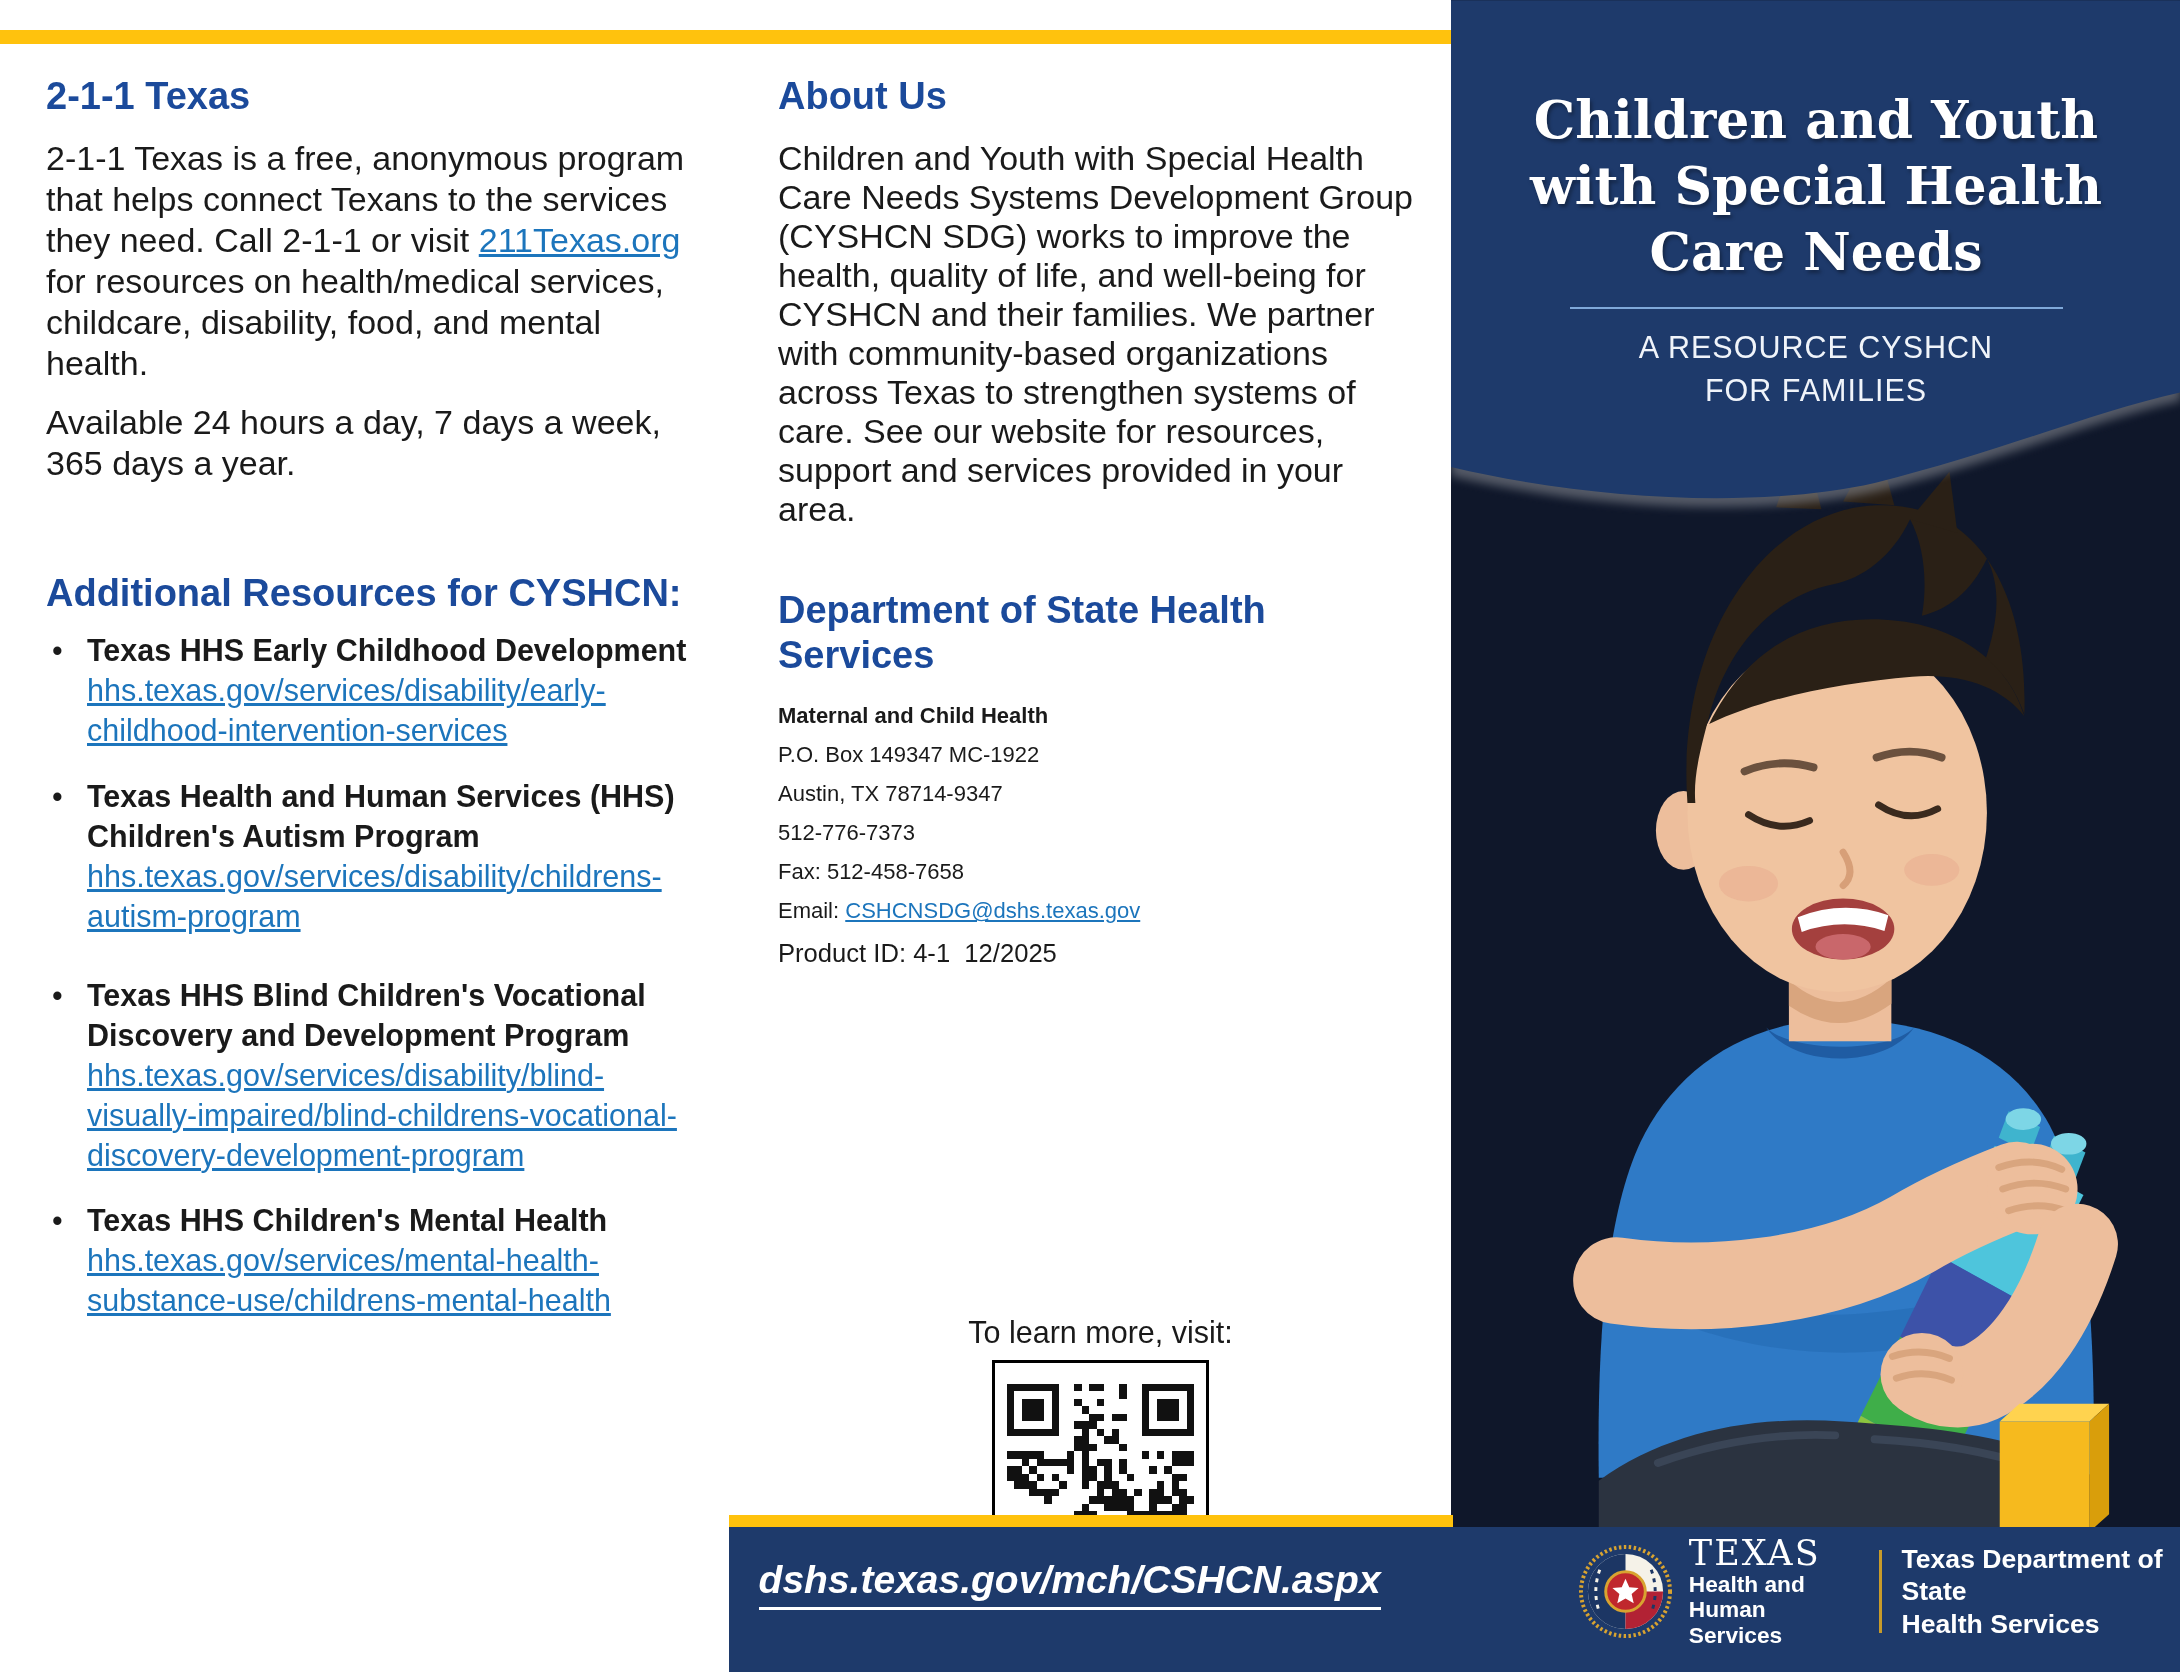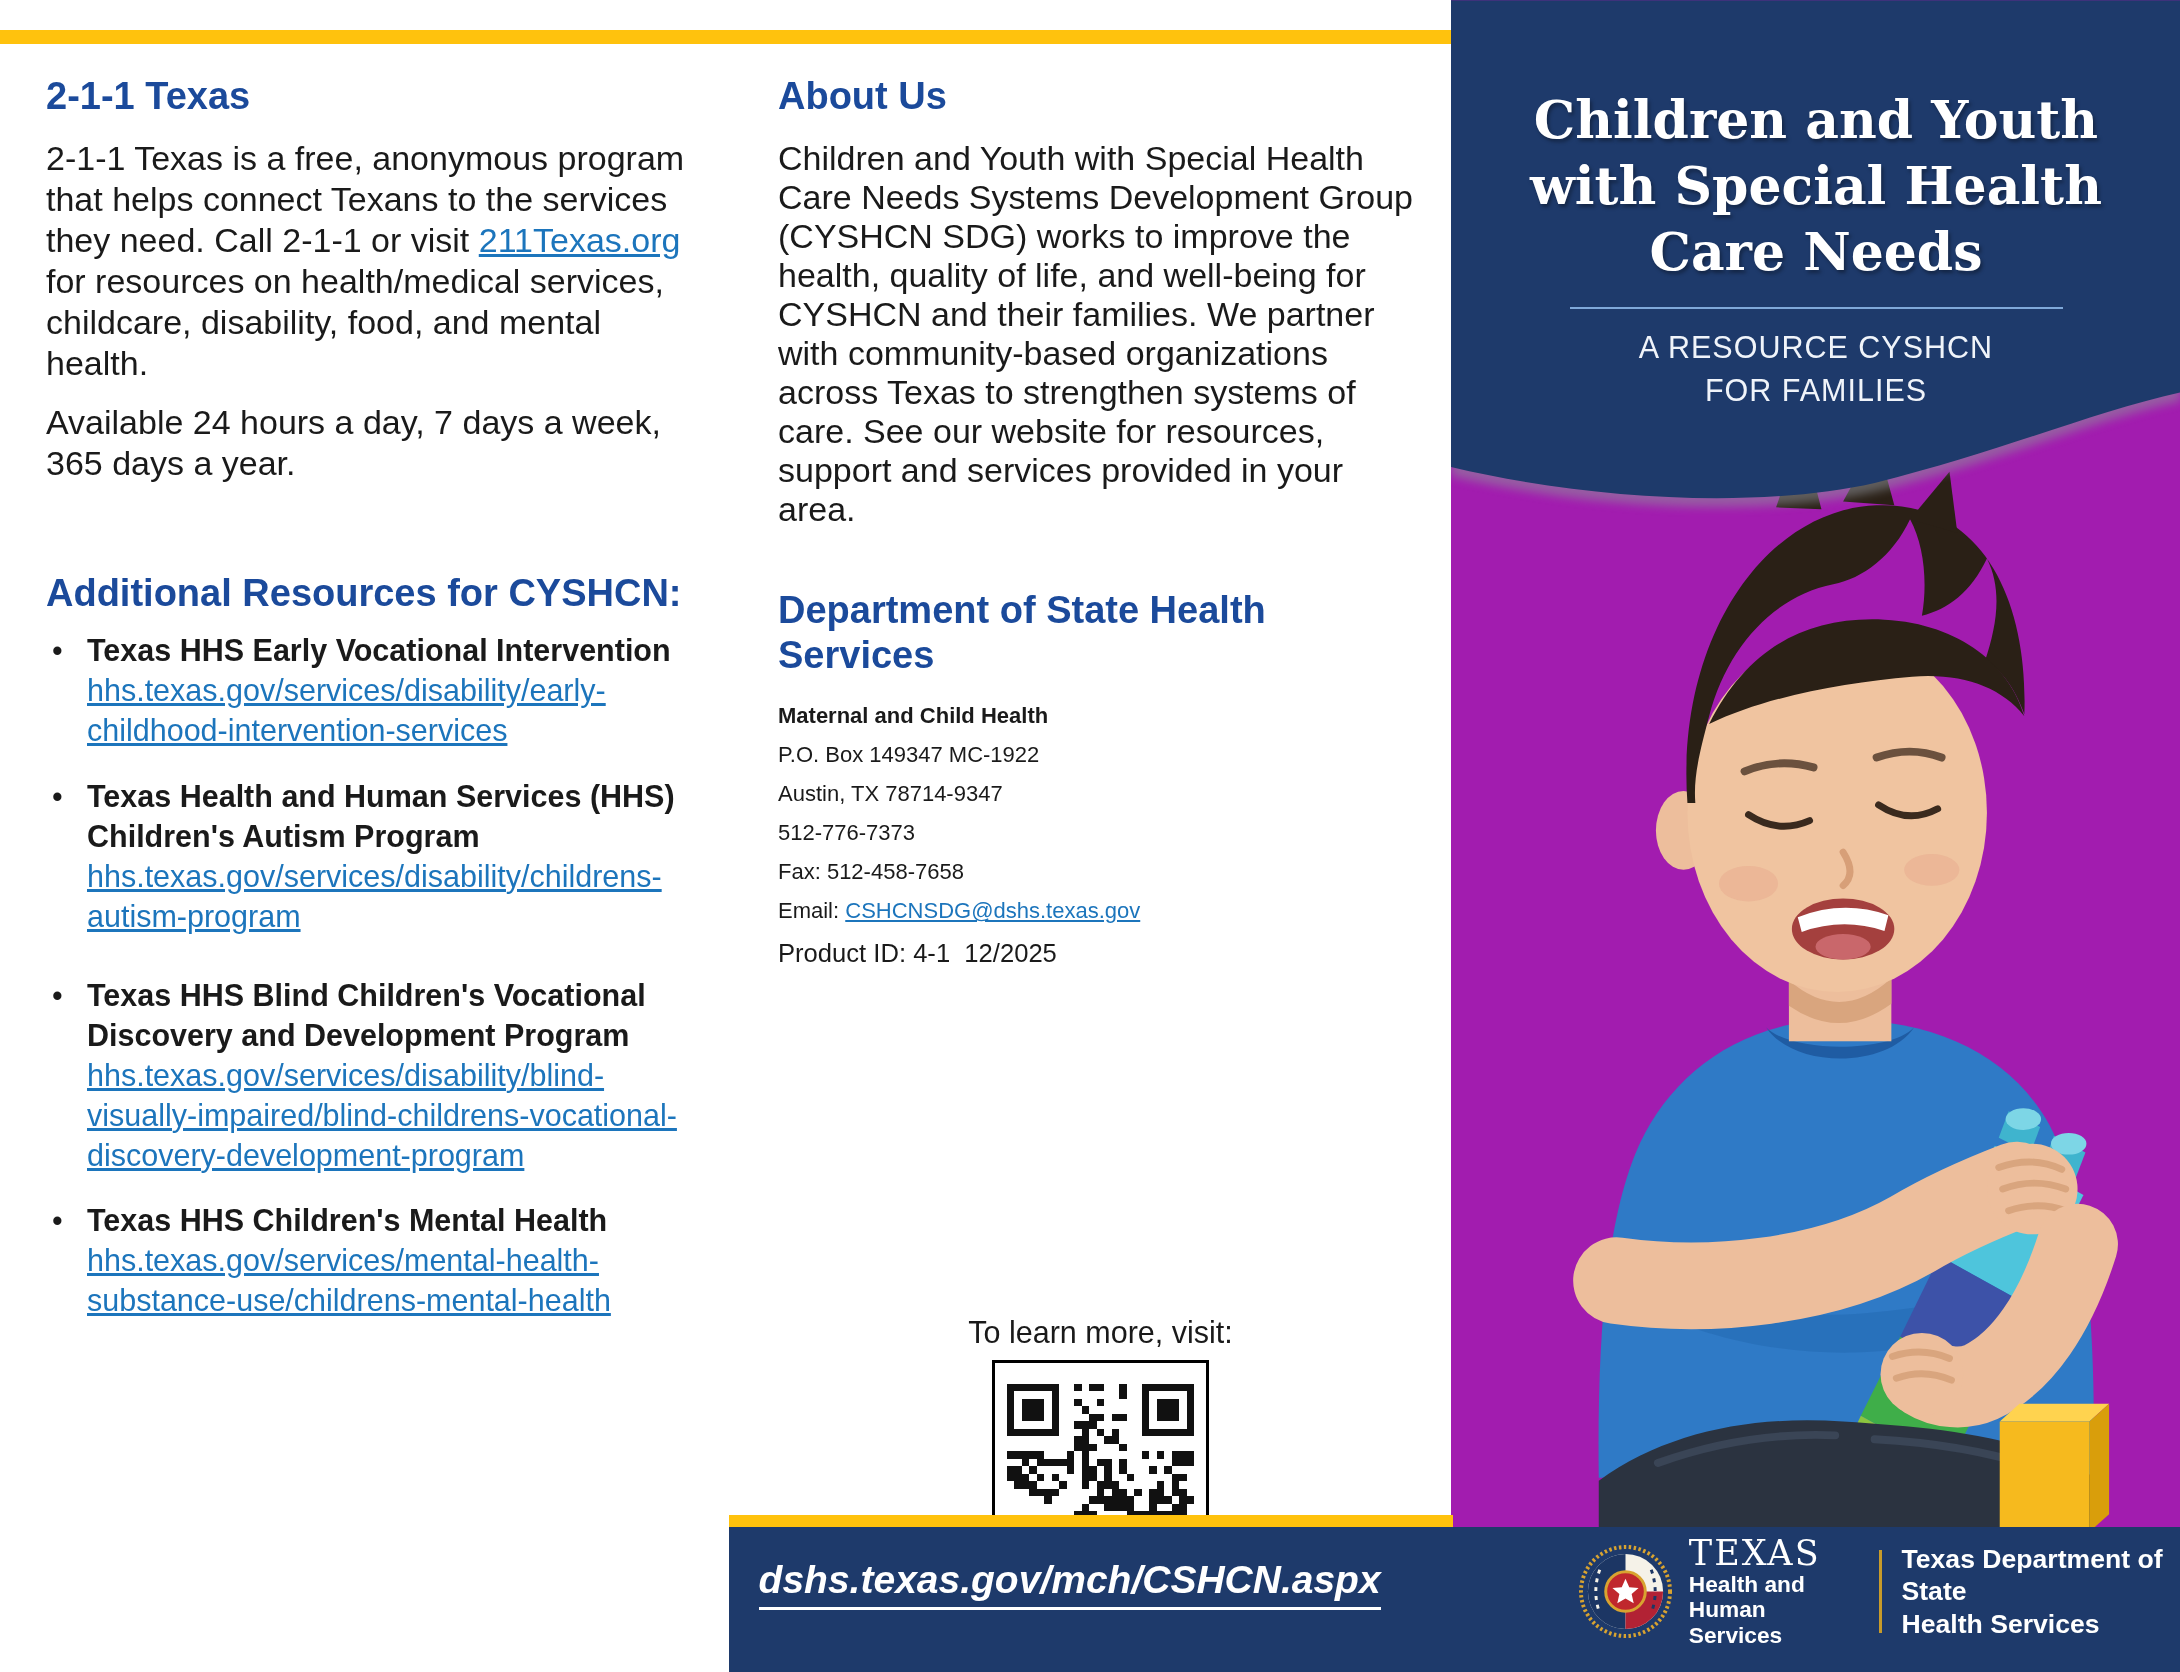--- a/index.html
+++ b/index.html
@@ -50,21 +50,21 @@
   .product-id{font-size:25.6px;line-height:31.5px;margin-top:7.9px;white-space:pre-wrap;}
   .learn-more{margin-top:345px;text-align:center;font-weight:normal;font-size:30.5px;}
   .qr-wrap{margin-top:9.9px;display:flex;justify-content:center;}
   .qr-box{
     width:211px;height:229px;border:3px solid #000;background:#fff;
     display:flex;align-items:center;justify-content:center;
   }
   .qr-box svg{width:187px;height:187px;}
 
   
-  .right-panel{position:absolute;left:1451px;top:0;width:730px;height:1673px;background:#a21caf;}
+  .right-panel{position:absolute;left:1451px;top:0;width:730px;height:1673px;background:#0f172a;}
   .panel-wave{position:absolute;left:0;top:0;width:730px;height:552px;}
   .panel-head{position:absolute;left:0;top:87px;width:730px;text-align:center;color:#fff;}
   .panel-title{
     font-family:"DejaVu Serif", serif;font-weight:bold;
     font-size:52px;line-height:66px;
     text-shadow:2px 3px 3.9px rgba(0,0,0,0.35);
   }
   .panel-divider{width:493px;height:2px;background:#7FA8D9;margin:21.7px auto 17.7px auto;}
   .panel-sub{font-size:30.5px;line-height:43px;color:#F0F4FA;letter-spacing:1px;}
   .child-art{position:absolute;left:0;top:389px;width:730px;height:1143px;}
@@ -96,21 +96,21 @@
 <div class="top-bar"></div>
 
 <div class="col col-left">
   <h2 class="sec">2-1-1 Texas</h2>
   <p class="body-text p-211"><span>2-1-1 Texas is a free, anonymous program that helps connect Texans to the services they need. Call 2-1-1 or visit </span><a class="inline-link">211Texas.org</a><span> for resources on health/medical services, childcare, disability, food, and mental health.</span></p>
   <p class="body-text p-avail">Available 24 hours a day, 7 days a week, 365 days a year.</p>
 
   <h2 class="sec h-resources">Additional Resources for CYSHCN:</h2>
   <ul class="res-list">
     <li>
-      <span class="res-title">Texas HHS Early Vocational Intervention</span>
+      <span class="res-title">Texas HHS Early Childhood Development</span>
       <a class="res-link">hhs.texas.gov/services/disability/early-childhood-intervention-services</a>
     </li>
     <li>
       <span class="res-title">Texas Health and Human Services (HHS) Children's Autism Program</span>
       <a class="res-link">hhs.texas.gov/services/disability/childrens-autism-program</a>
     </li>
     <li class="gap-before">
       <span class="res-title">Texas HHS Blind Children's Vocational Discovery and Development Program</span>
       <a class="res-link">hhs.texas.gov/services/disability/blind-visually-impaired/blind-childrens-vocational-discovery-development-program</a>
     </li>

